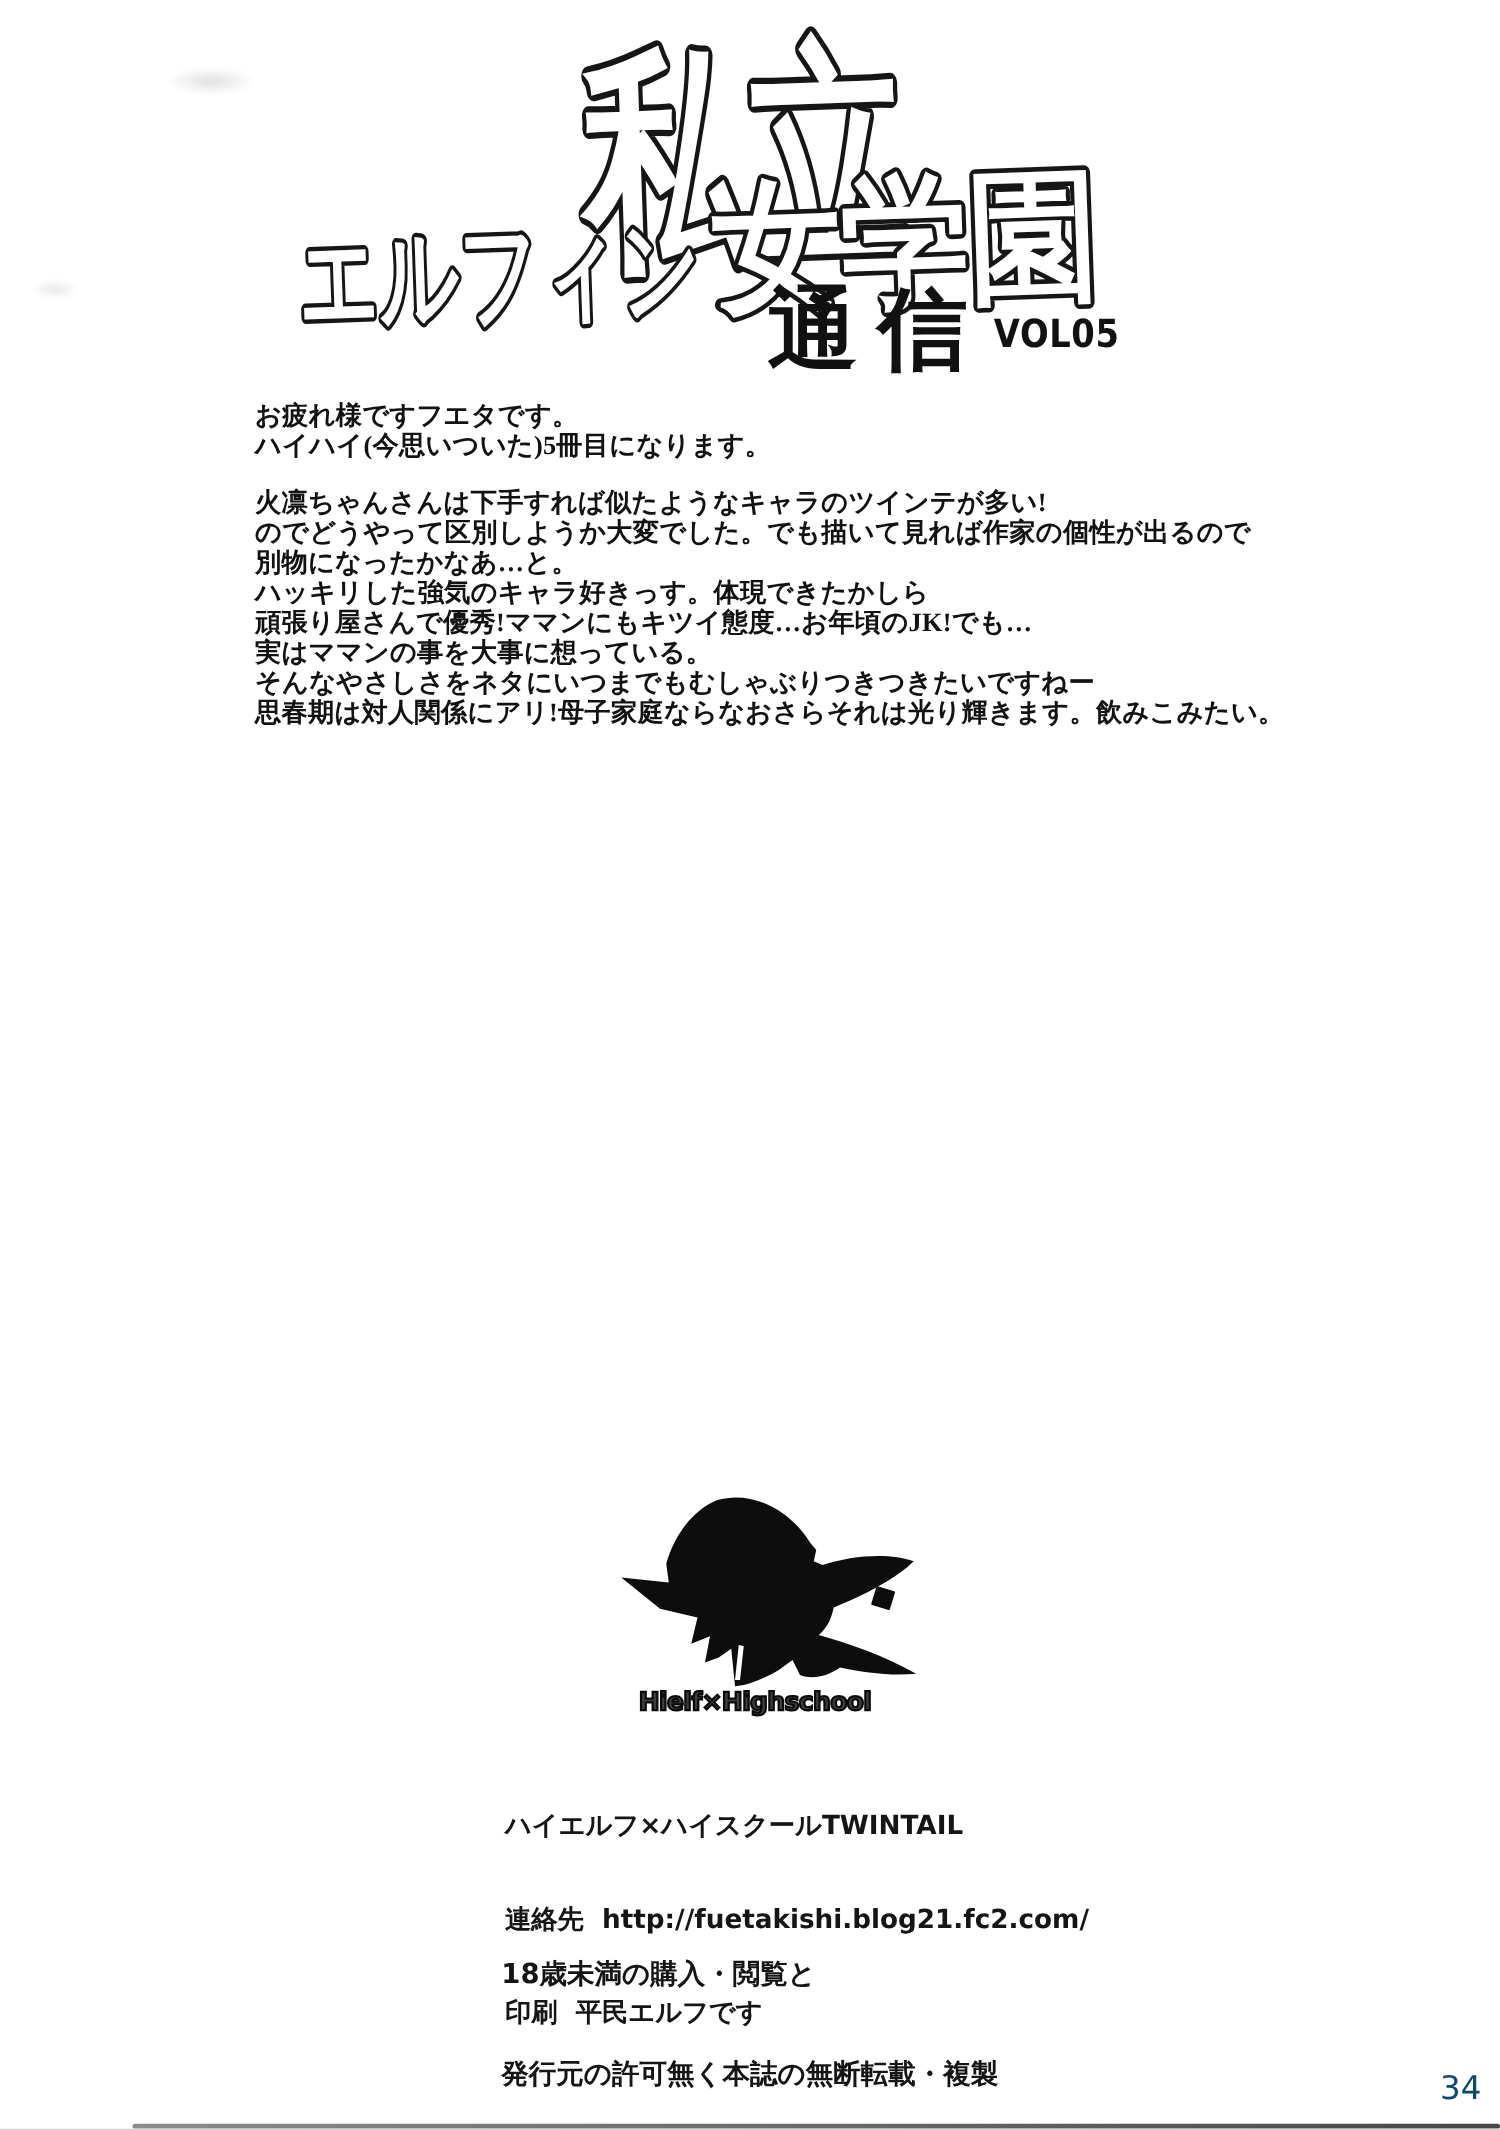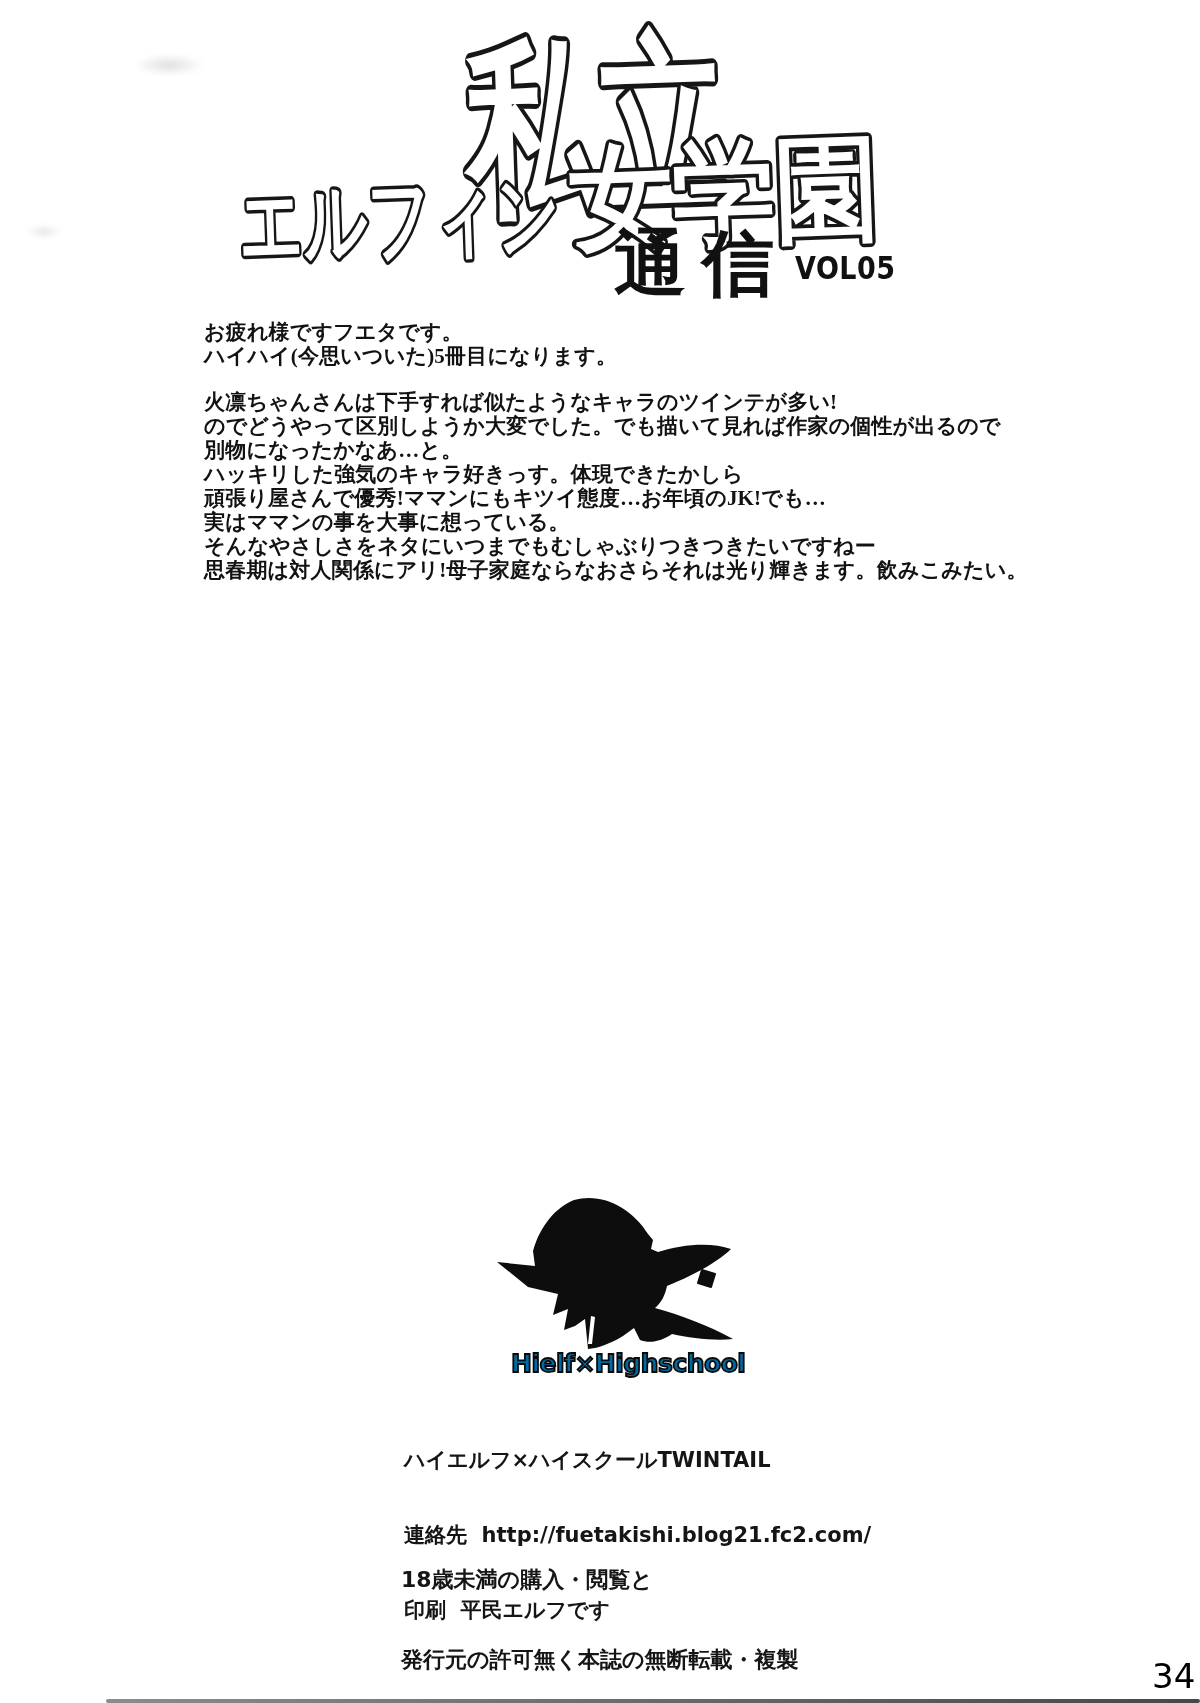--- a/index.html
+++ b/index.html
@@ -32,38 +32,38 @@
   .body-text {
     position:absolute; left:204px; top:320px; width:900px;
     font-size:21px; line-height:24px; font-weight:700;
     letter-spacing:0.2px; color:#121212;
   }
   .para { white-space:pre-line; margin:0 0 22px 0;font-family:Liberation Serif, serif; }
   
   .silhouette { position:absolute; left:494px; top:1194px; }
   .logo-text {
     position:absolute; left:511px; top:1349px;
-    font-size:25px; font-weight:bold; letter-spacing:-0.5px;
-    color:#0369a1; -webkit-text-stroke:1.8px #0a0a0a; white-space:nowrap;
+    font-size:20px; font-weight:bold; letter-spacing:-0.5px;
+    color:#404040; -webkit-text-stroke:1.8px #0a0a0a; white-space:nowrap;
   }
   
   .colophon {
     position:absolute; left:404px; top:1398px;
     font-size:21px; line-height:25px; font-weight:700;
     white-space:pre; color:#151515;
   }
   .notice {
     position:absolute; left:401px; top:1514px;
     font-size:22px; line-height:26.5px; font-weight:700;
     white-space:pre; color:#151515;
   }
   
   .page-number {
     position:absolute; left:1152px; top:1656px;
-    font-size:34px; color:#000000;
+    font-size:26px; color:#0c4a6e;
   }
   
   .smudge1 {
     position:absolute; left:133px; top:54px; width:72px; height:22px;
     background:radial-gradient(ellipse at center, #b9b9b9 0%, rgba(185,185,185,0) 70%);
     opacity:.45; filter:blur(2px);
   }
   .smudge2 {
     position:absolute; left:25px; top:224px; width:38px; height:15px;
     background:radial-gradient(ellipse at center, #c2c2c2 0%, rgba(194,194,194,0) 70%);

